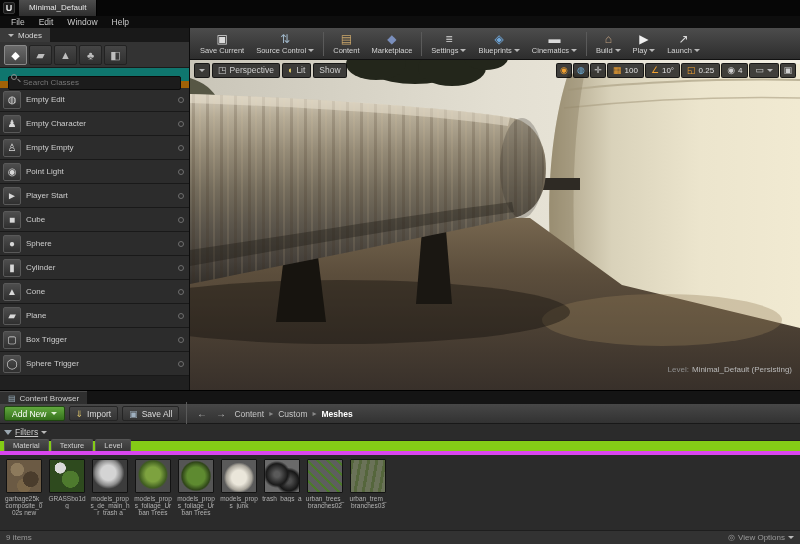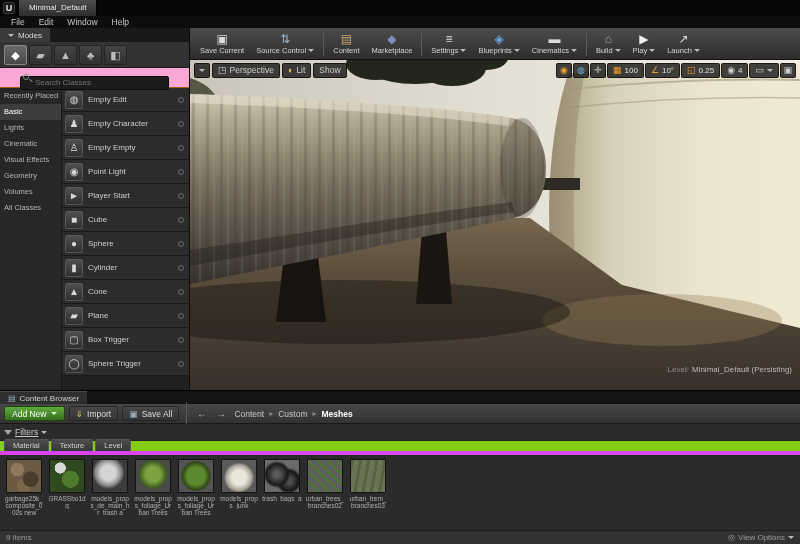--- a/index.html
+++ b/index.html
@@ -18,21 +18,21 @@
   
   .main { flex:1 1 auto; display:flex; min-height:0; }
 
   
   .modes-panel { width:190px; flex:0 0 190px; background:#262626; border-right:1px solid #0c0c0c; display:flex; flex-direction:column; }
   .modes-headerstrip { height:14px; background:#191919; display:flex; }
   .modes-headertab { background:#3a3a3a; padding:0 8px; display:flex; align-items:center; gap:4px; color:#d8d8d8; font-size:8px; }
   .mode-tabs { height:26px; background:#333; display:flex; align-items:center; padding-left:4px; gap:2px; border-bottom:1px solid #1a1a1a; }
   .mode-tab { width:23px; height:20px; background:linear-gradient(#454545,#303030); border:1px solid #222; border-radius:2px; color:#bdbdbd; font-size:11px; text-align:center; line-height:18px; }
   .mode-tab.selected { background:linear-gradient(#6a6a6a,#474747); border-color:#888; color:#fff; }
-  .modes-search { height:20px; padding:3px 20px; background:#f9a8d4; border-bottom:1px solid #a16207; }
+  .modes-search { height:20px; padding:3px 8px; background:#0f766e; border-bottom:7px solid #a16207; }
   .search-box { position:relative; height:14px; }
   .search-box input { width:100%; height:14px; background:#1c1c1c; border:1px solid #0b0b0b; border-radius:2px; color:#cfcfcf; font-size:8px; padding:0 4px 0 14px; outline:none; font-family:"Liberation Sans",sans-serif; }
   .mag { position:absolute; left:3px; top:3px; width:6px; height:6px; border:1px solid #8a8a8a; border-radius:50%; }
   .mag::after { content:""; position:absolute; left:5px; top:5px; width:4px; height:1px; background:#8a8a8a; transform:rotate(45deg); }
   .modes-body { flex:1; display:flex; min-height:0; }
   .cat-col { width:62px; flex:0 0 62px; background:#272727; border-right:1px solid #171717; }
   .cat-row { height:16px; line-height:16px; padding:0 4px; font-size:7.5px; color:#b4b4b4; white-space:nowrap; overflow:hidden; }
   .cat-row.selected { background:#3d3d3d; color:#fff; }
   .items-col { flex:1; background:#202020; overflow:hidden; }
   .item-row { height:24px; background:#2c2c2c; border-bottom:1px solid #191919; display:flex; align-items:center; padding:0 3px; gap:5px; }
@@ -141,30 +141,20 @@
         <div class="mode-tab">♣</div>
         <div class="mode-tab">◧</div>
       </div>
       <div class="modes-search">
         <div class="search-box">
           <span class="mag"></span>
           <input type="text" placeholder="Search Classes" style="">
         </div>
       </div>
       <div class="modes-body">
-        <div class="cat-col">
-          <div class="cat-row">Recently Placed</div>
-          <div class="cat-row selected">Basic</div>
-          <div class="cat-row">Lights</div>
-          <div class="cat-row">Cinematic</div>
-          <div class="cat-row">Visual Effects</div>
-          <div class="cat-row">Geometry</div>
-          <div class="cat-row">Volumes</div>
-          <div class="cat-row">All Classes</div>
-        </div>
         <div class="items-col">
           <div class="item-row">
               <span class="item-icon">◍</span>
               <span class="item-label">Empty Edit</span>
               <span class="item-grip"></span>
             </div>
           <div class="item-row">
               <span class="item-icon">♟</span>
               <span class="item-label">Empty Character</span>
               <span class="item-grip"></span>

